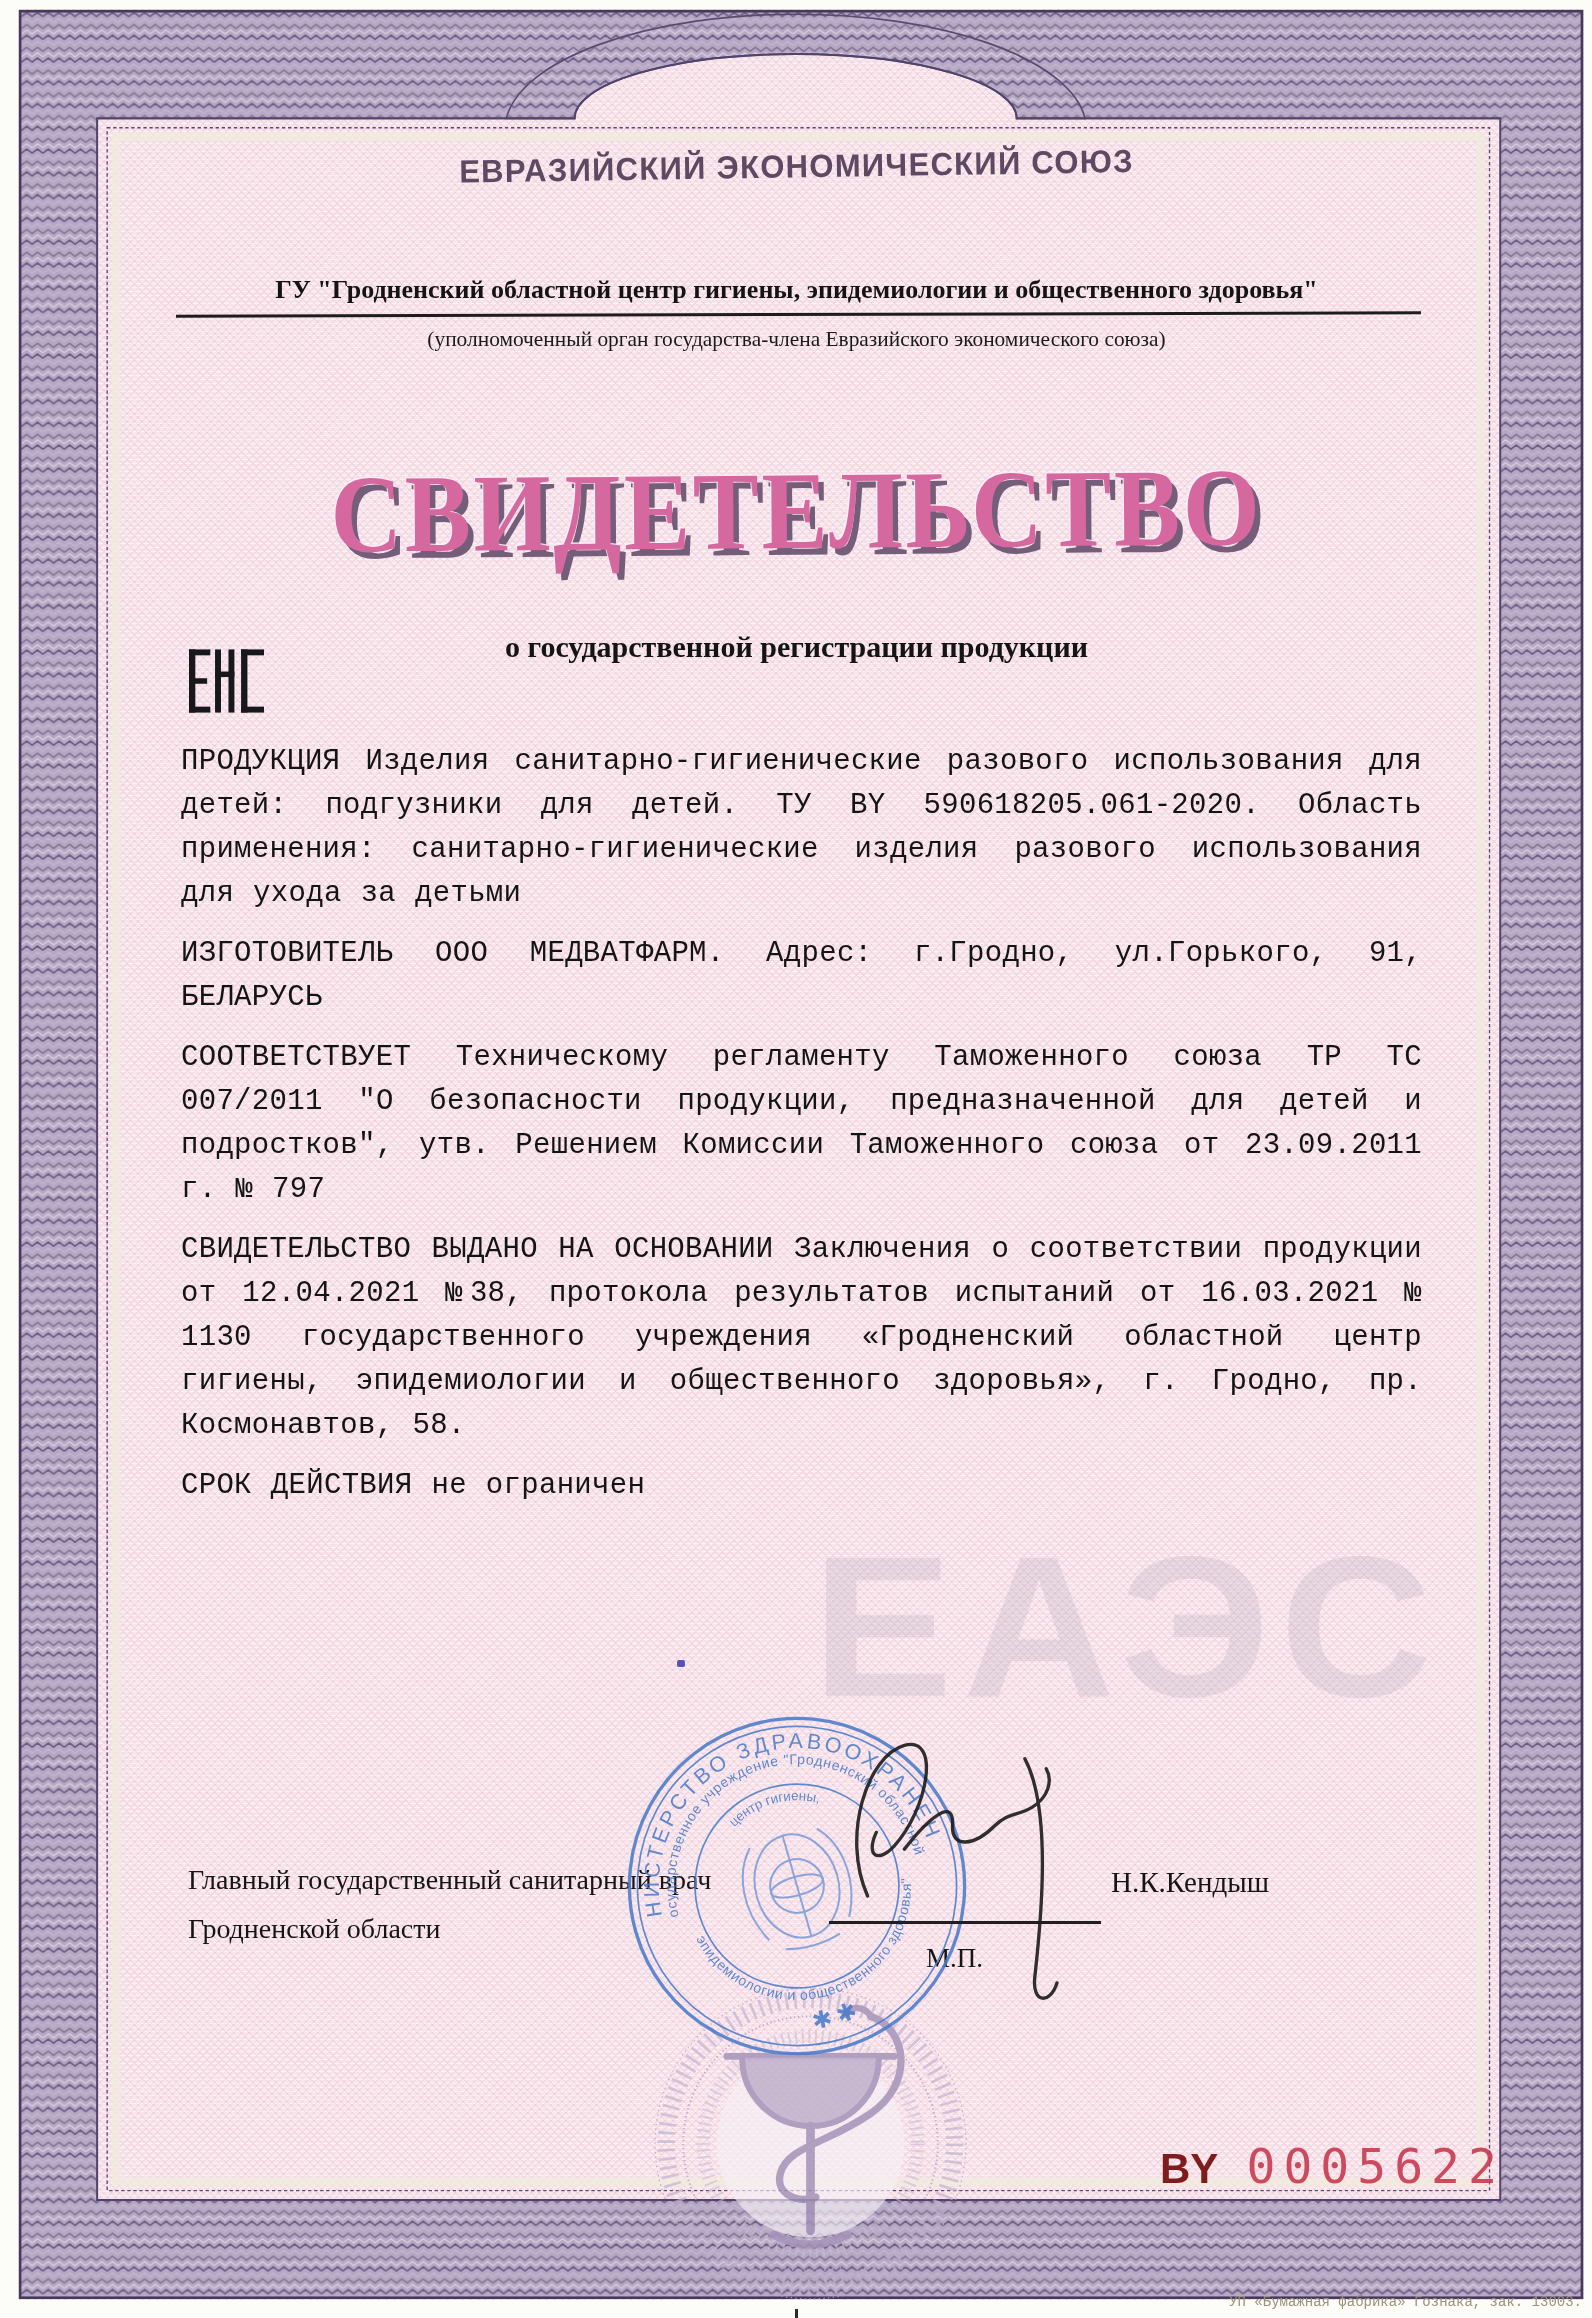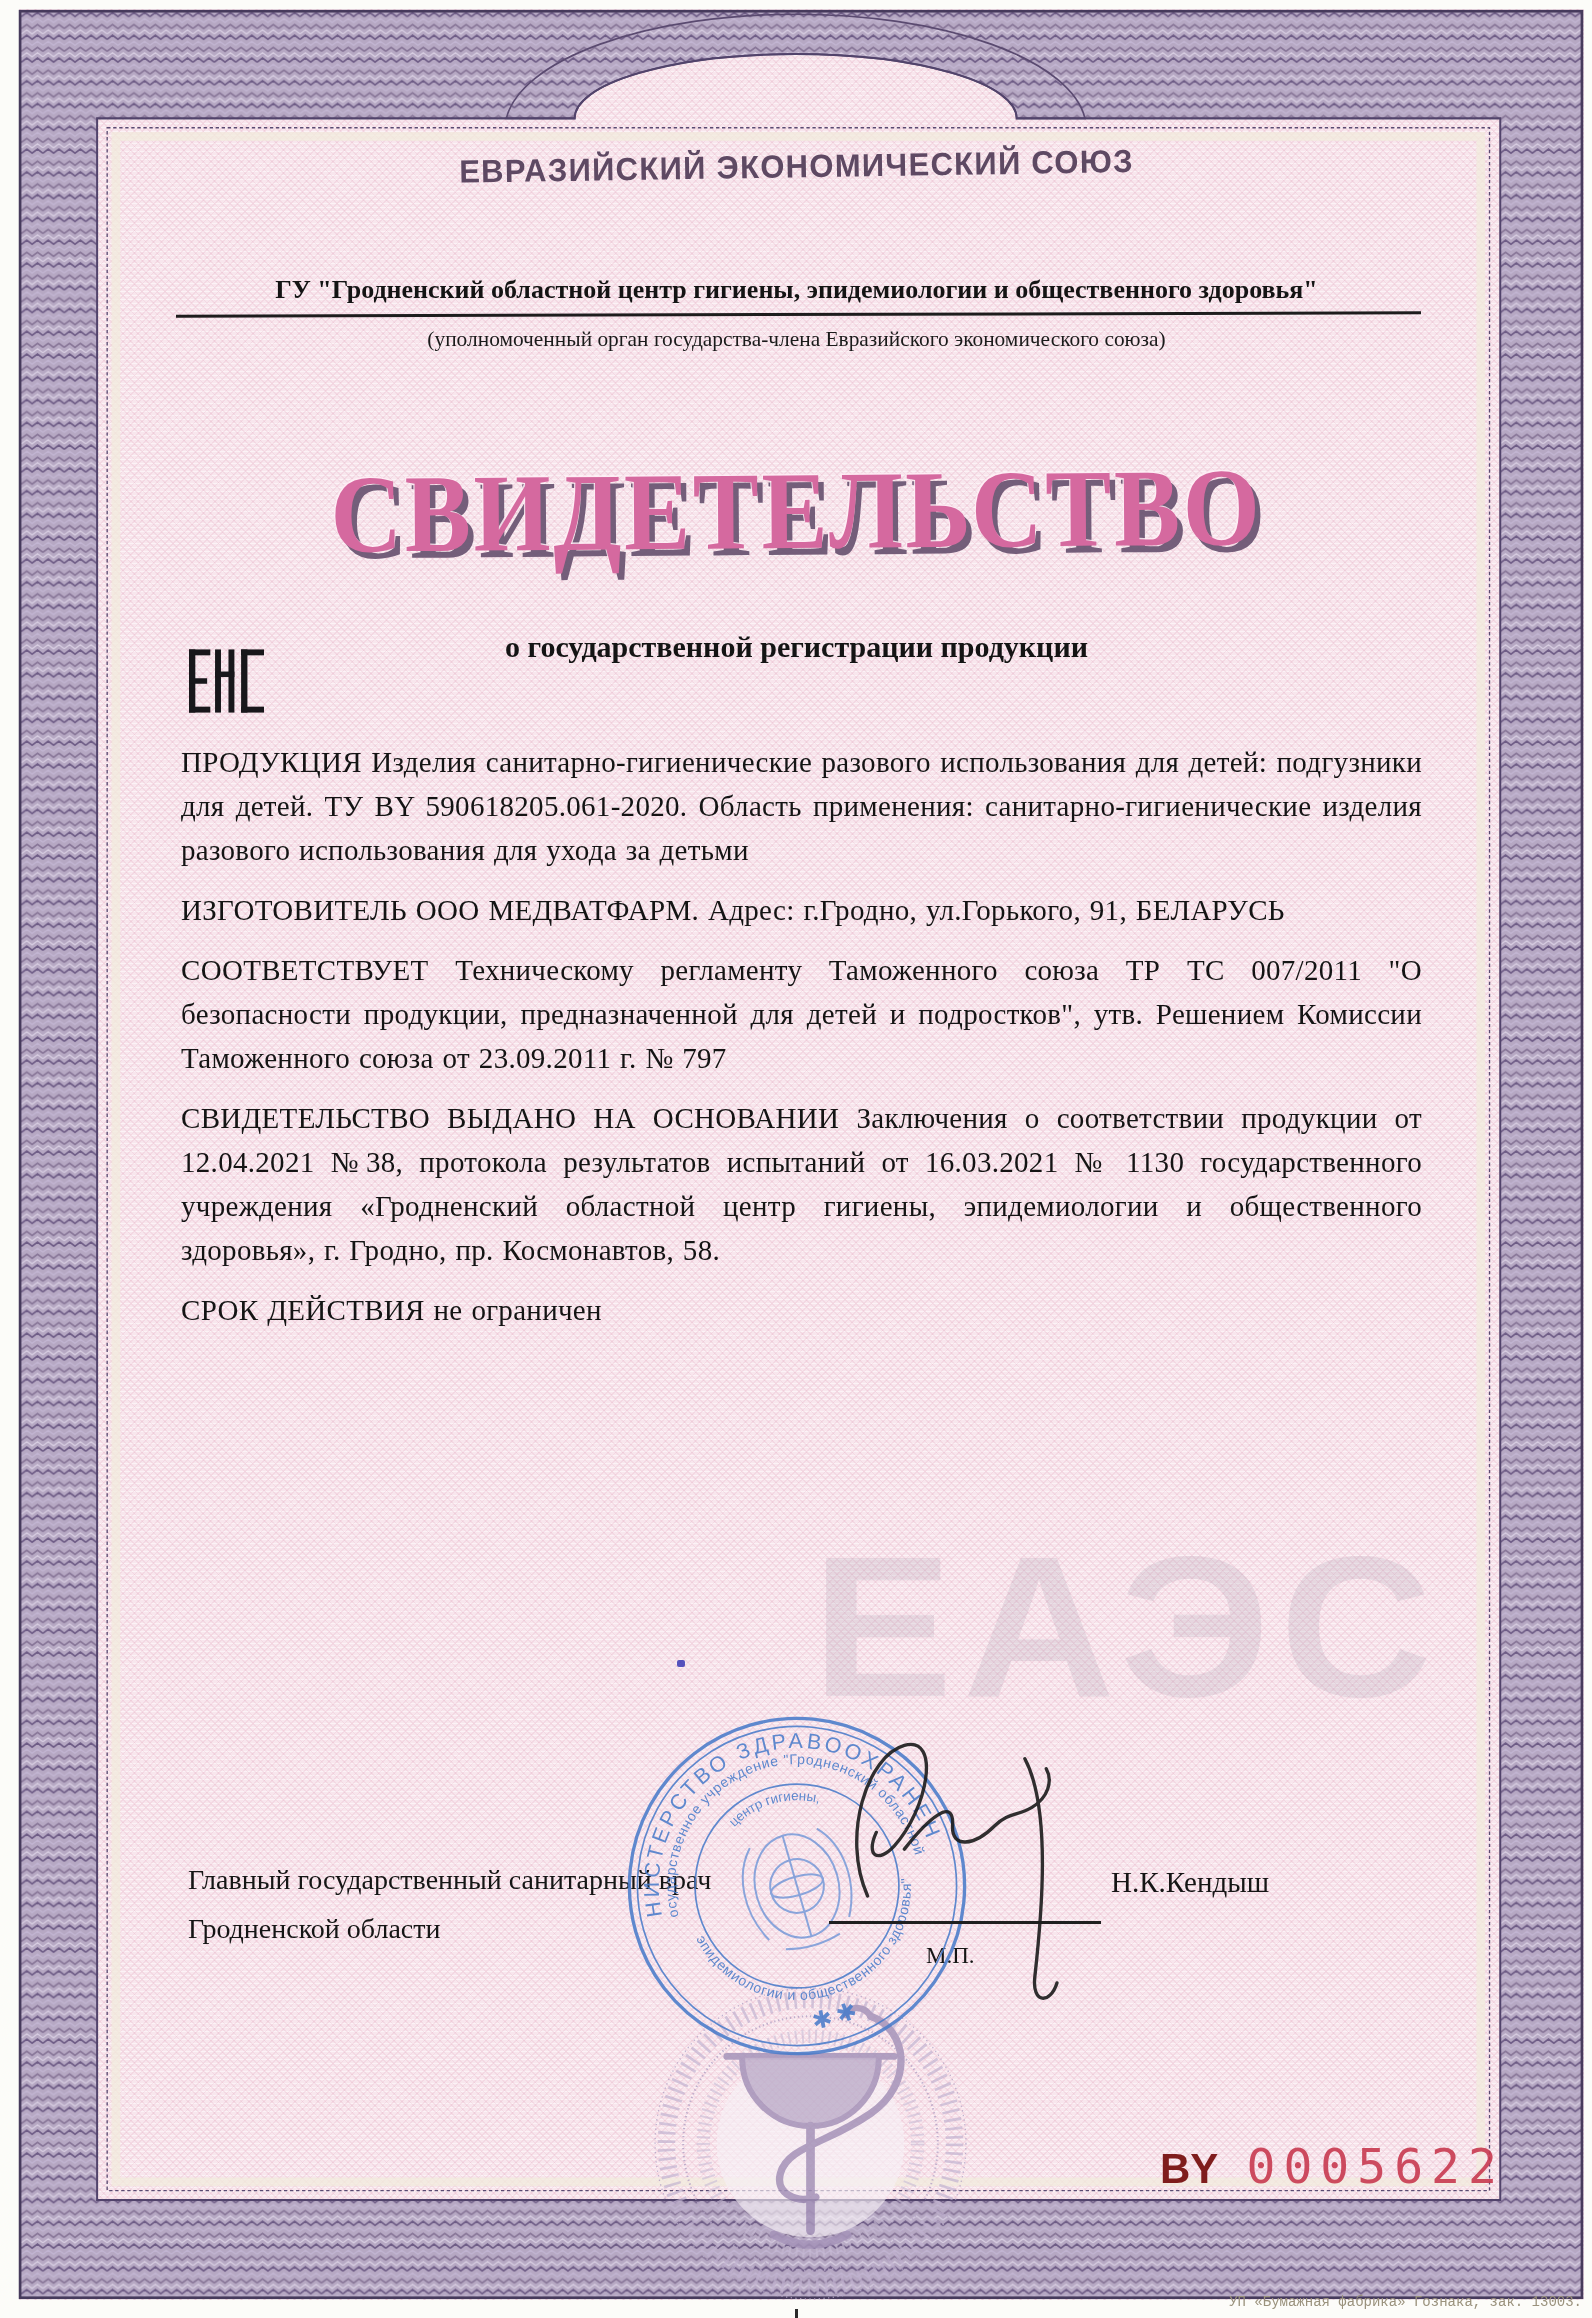--- a/index.html
+++ b/index.html
@@ -21,29 +21,29 @@
   .rule{left:176px;top:313px;width:1245px;height:2.7px;background:#1d1d1d;z-index:4;transform:rotate(-0.15deg);}
   .auth-sub{left:114px;top:327px;width:1365px;font-size:21.4px;color:#1a1a1a;z-index:4;}
   .big-title{left:114px;top:454px;width:1365px;font-weight:bold;font-size:99px;letter-spacing:2.7px;
     color:#d5699f;z-index:4;transform:scaleY(1.12) rotate(-0.4deg);
     text-shadow:-1.3px -1.3px 0 rgba(255,238,246,.85), 5.4px 6px 0 rgba(104,82,112,.92);}
   .subtitle{left:114px;top:630px;width:1365px;font-weight:bold;font-size:30px;color:#141414;z-index:4;}
   .regnum{left:114px;top:689px;width:1365px;font-size:27px;letter-spacing:0.7px;color:#151515;z-index:4;}
   .eac{left:189px;top:630px;z-index:4;}
   .body-text{left:181px;top:740px;width:1241px;z-index:4;font-size:29px;line-height:44px;
     letter-spacing:0.3px;word-spacing:1.3px;color:#141414;}
-  .body-text p{margin:0 0 16px 0;text-align:justify;}
+  .body-text p{margin:0 0 16px 0;text-align:justify;font-family:Liberation Mono, monospace;}
   .watermark{left:827px;top:1511px;font-family:"Liberation Sans",sans-serif;font-weight:bold;
     font-size:201px;letter-spacing:9.4px;color:rgba(158,150,170,0.20);z-index:1;transform:scaleX(1.05);}
   .blue-dot{left:677px;top:1660px;width:8px;height:7.4px;border-radius:2px;background:#2d2db0;opacity:.8;z-index:4;}
   .sig-pos1{left:188px;top:1864px;font-size:28px;z-index:4;}
   .sig-pos2{left:188px;top:1913px;font-size:28px;z-index:4;}
   .sig-line{left:829px;top:1921px;width:272px;height:3.3px;background:#1f1f1f;z-index:6;}
   .sig-name{left:1111px;top:1866px;font-size:29px;z-index:4;}
-  .sig-mp{left:926px;top:1943px;font-size:23px;z-index:4;}
+  .sig-mp{left:926px;top:1943px;font-size:27px;z-index:4;}
   .stamp{left:616px;top:1705px;z-index:5;}
   .signature{left:804px;top:1695px;z-index:7;}
   .rosette{left:643px;top:1976px;z-index:3;}
   .serial{left:1139px;top:2138px;z-index:4;white-space:nowrap;}
   .serial .pfx{font-family:"Liberation Sans",sans-serif;font-weight:bold;font-size:42px;color:#7f1d1d;margin-left:21px;}
   .serial .num{font-family:"DejaVu Sans Mono",monospace;font-size:48px;letter-spacing:8px;
     color:#c83a50;opacity:.9;margin-left:25.5px;}
   .footer-note{left:1005px;top:2294px;width:577px;text-align:right;z-index:4;
     font-family:Liberation Mono, monospace;font-size:14px;color:#9a927d;}
   .tick{left:795px;top:2309px;width:2.7px;height:9.4px;background:#2a2a2a;z-index:4;}

